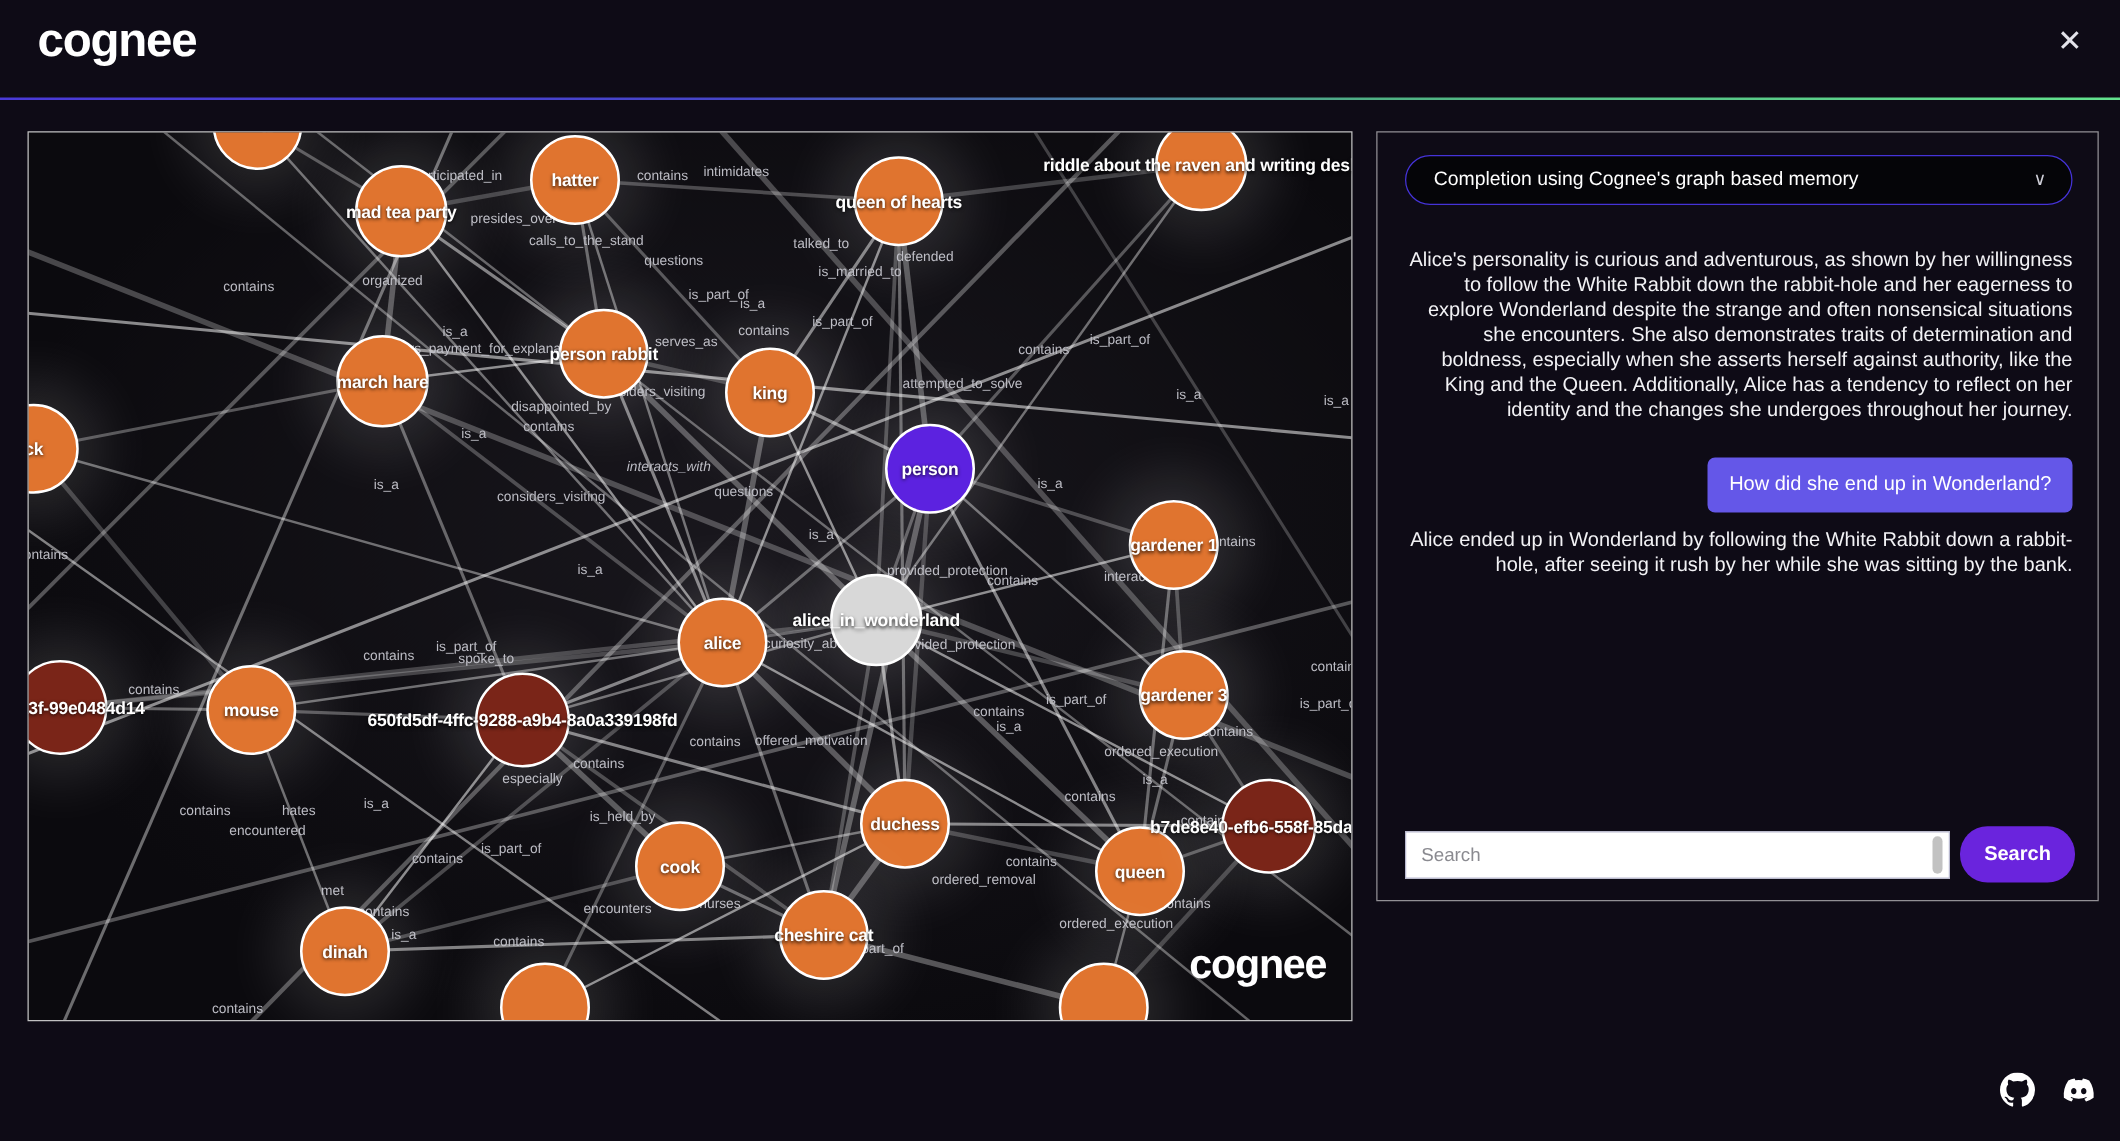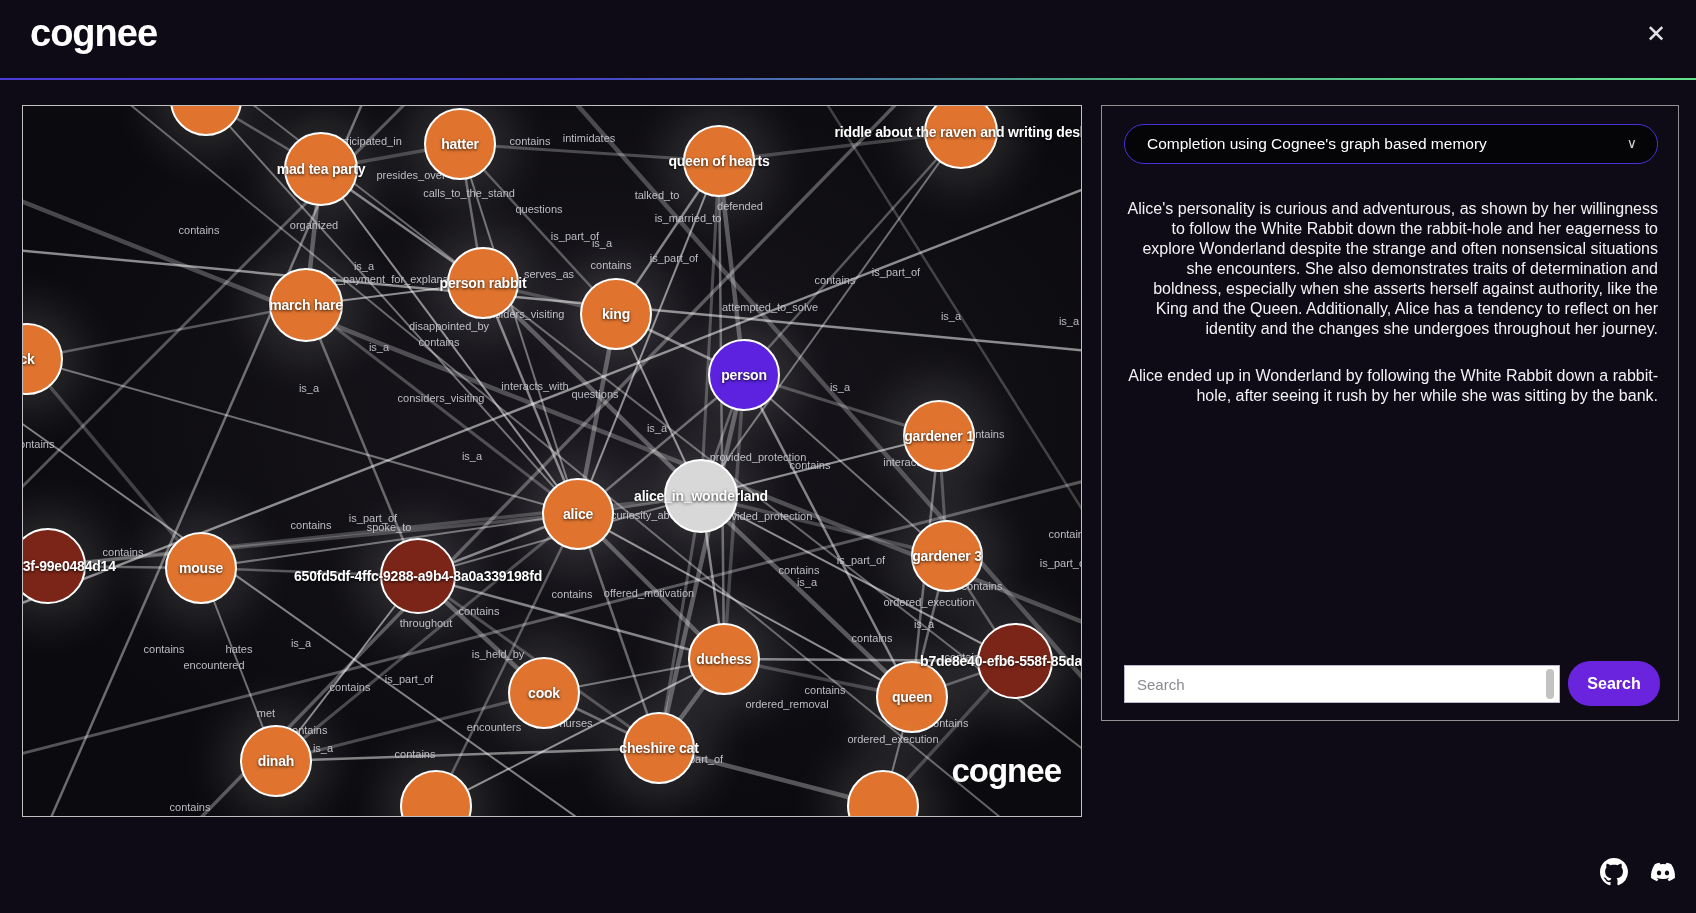--- a/index.html
+++ b/index.html
@@ -185,21 +185,21 @@
       <span class="edge-label" style="left: 579px; top: 137px;">is_a</span>
       <span class="edge-label" style="left: 651px; top: 152px;">is_part_of</span>
       <span class="edge-label" style="left: 588px; top: 159px;">contains</span>
       <span class="edge-label" style="left: 526px; top: 168px;">serves_as</span>
       <span class="edge-label" style="left: 873px; top: 166px;">is_part_of</span>
       <span class="edge-label" style="left: 812px; top: 174px;">contains</span>
       <span class="edge-label" style="left: 747px; top: 201px;">attempted_to_solve</span>
       <span class="edge-label" style="left: 928px; top: 210px;">is_a</span>
       <span class="edge-label" style="left: 516px; top: 103px;">questions</span>
       <span class="edge-label" style="left: 498px; top: 208px;">considers_visiting</span>
-      <span class="edge-label" style="left: 512px; top: 280px;">interacts_with</span>
+      <span class="edge-label" style="left: 512px; top: 268px; font-style: italic;">interacts_with</span>
       <span class="edge-label" style="left: 572px; top: 288px;">questions</span>
       <span class="edge-label" style="left: 817px; top: 281px;">is_a</span>
       <span class="edge-label" style="left: 1046px; top: 215px;">is_a</span>
       <span class="edge-label" style="left: 634px; top: 322px;">is_a</span>
       <span class="edge-label" style="left: 449px; top: 350px;">is_a</span>
       <span class="edge-label" style="left: 735px; top: 351px;">provided_protection</span>
       <span class="edge-label" style="left: 961px; top: 328px;">contains</span>
       <span class="edge-label" style="left: 881px; top: 356px;">interacts</span>
       <span class="edge-label" style="left: 787px; top: 359px;">contains</span>
       <span class="edge-label" style="left: 11px; top: 338px;">contains</span>
@@ -223,21 +223,21 @@
       <span class="edge-label" style="left: 942px; top: 551px;">contains</span>
       <span class="edge-label" style="left: 802px; top: 584px;">contains</span>
       <span class="edge-label" style="left: 764px; top: 598px;">ordered_removal</span>
       <span class="edge-label" style="left: 925px; top: 617px;">contains</span>
       <span class="edge-label" style="left: 870px; top: 633px;">ordered_execution</span>
       <span class="edge-label" style="left: 553px; top: 617px;">nurses</span>
       <span class="edge-label" style="left: 141px; top: 543px;">contains</span>
       <span class="edge-label" style="left: 216px; top: 543px;">hates</span>
       <span class="edge-label" style="left: 191px; top: 559px;">encountered</span>
       <span class="edge-label" style="left: 278px; top: 537px;">is_a</span>
-      <span class="edge-label" style="left: 403px; top: 517px;">throughout</span>
+      <span class="edge-label" style="left: 403px; top: 517px;">especially</span>
       <span class="edge-label" style="left: 456px; top: 505px;">contains</span>
       <span class="edge-label" style="left: 475px; top: 548px;">is_held_by</span>
       <span class="edge-label" style="left: 386px; top: 573px;">is_part_of</span>
       <span class="edge-label" style="left: 327px; top: 581px;">contains</span>
       <span class="edge-label" style="left: 243px; top: 607px;">met</span>
       <span class="edge-label" style="left: 284px; top: 624px;">contains</span>
       <span class="edge-label" style="left: 471px; top: 621px;">encounters</span>
       <span class="edge-label" style="left: 392px; top: 648px;">contains</span>
       <span class="edge-label" style="left: 676px; top: 653px;">is_part_of</span>
       <span class="edge-label" style="left: 167px; top: 701px;">contains</span>
@@ -318,20 +318,23 @@
 </div>
 
 <div class="right-panel">
   <div class="dropdown">
     <span>Completion using Cognee's graph based memory</span>
     <span class="chev">∨</span>
   </div>
 
   <div class="chat">
     <div class="answer">Alice's personality is curious and adventurous, as shown by her willingness to follow the White Rabbit down the rabbit-hole and her eagerness to explore Wonderland despite the strange and often nonsensical situations she encounters. She also demonstrates traits of determination and boldness, especially when she asserts herself against authority, like the King and the Queen. Additionally, Alice has a tendency to reflect on her identity and the changes she undergoes throughout her journey.</div>
+    <div class="bubble-row second">
+      <div class="bubble">How did she end up in Wonderland?</div>
+    </div>
     <div class="answer">Alice ended up in Wonderland by following the White Rabbit down a rabbit-hole, after seeing it rush by her while she was sitting by the bank.</div>
   </div>
 
   <div class="search-row">
     <input class="search-input" type="text" placeholder="Search" style="">
     <div class="search-scrollbar"></div>
     <button class="search-btn">Search</button>
   </div>
 </div>
 

